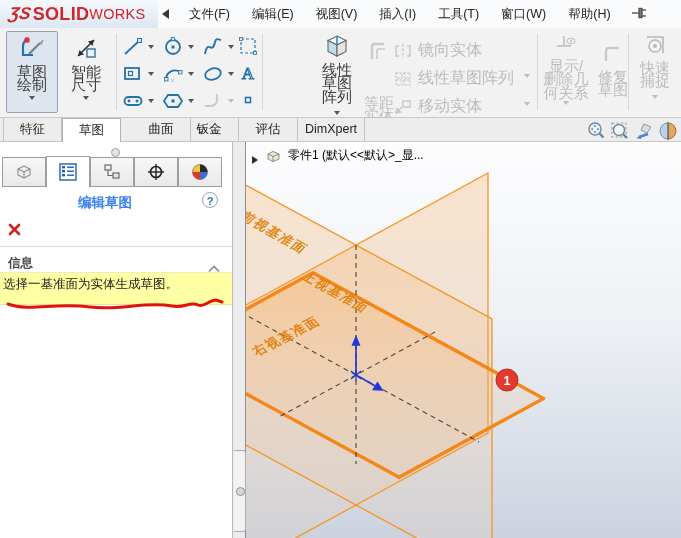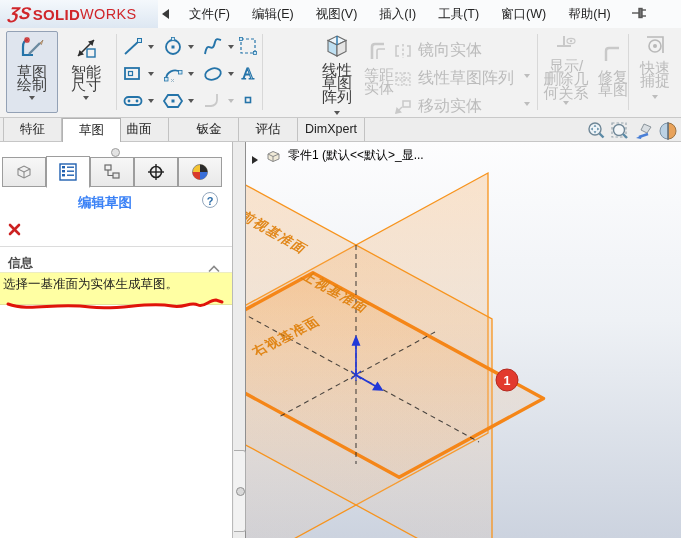--- a/index.html
+++ b/index.html
@@ -5,21 +5,21 @@
   html,body{margin:0;padding:0;}
   .app{position:relative;width:681px;height:538px;background:#fff;overflow:hidden;
        font-family:"Liberation Sans","DejaVu Sans",sans-serif;color:#222;
        -webkit-font-smoothing:antialiased;}
 
   
   .menubar{position:absolute;left:0;top:0;width:681px;height:28px;background:#fafbfc;border-bottom:1px solid #e4e4e4;}
   .logoarea{position:absolute;left:0;top:0;width:158px;height:28px;
             background:linear-gradient(#f4f8fc,#dde7f2);display:flex;align-items:center;padding-left:9px;box-sizing:border-box;}
   .logomark{font-style:italic;font-weight:bold;font-size:17px;color:#d0262b;transform:skewX(-10deg);margin-right:2px;}
-  .logobold{font-weight:bold;font-size:15px;color:#d0262b;letter-spacing:.3px;}
+  .logobold{font-weight:bold;font-size:18px;color:#d0262b;letter-spacing:.3px;}
   .logorest{font-weight:normal;font-size:14.5px;color:#d0262b;letter-spacing:.3px;}
   .menucollapse{position:absolute;left:162px;top:9px;width:0;height:0;
       border-top:5px solid transparent;border-bottom:5px solid transparent;border-right:7px solid #3a3a3a;}
   .menu{position:absolute;left:178px;top:0;height:28px;display:flex;align-items:center;}
   .menuitem{padding:0 11px;font-size:12.5px;color:#222;white-space:nowrap;}
 
   
   .ribbon{position:absolute;left:0;top:28px;width:681px;height:90px;background:#f2f2f2;border-bottom:1px solid #c9c9c9;box-sizing:border-box;}
   .vsep{position:absolute;top:6px;height:76px;width:1px;background:#d8d8d8;}
   .rbtn{position:absolute;display:flex;flex-direction:column;align-items:center;text-align:center;
@@ -240,21 +240,21 @@
           <polygon points="13,3 22,7.5 13,12 4,7.5" fill="#eef6fb" stroke="#6a6a6a" stroke-width="1.1"></polygon>
           <polygon points="4,7.5 13,12 13,23 4,18.5" fill="#bfe0f2" stroke="#6a6a6a" stroke-width="1.1"></polygon>
           <polygon points="22,7.5 13,12 13,23 22,18.5" fill="#e4e4e4" stroke="#6a6a6a" stroke-width="1.1"></polygon>
           <line x1="13" y1="3" x2="13" y2="12" stroke="#2574a9" stroke-width="1.4"></line>
         </svg>
       </span>
       <span class="lbl" style="width:44px">线性草图阵列</span>
       <div class="car" style="margin-top:8px"></div>
     </div>
 
-    <div class="rbtn gray" style="left:363px;top:12px;width:32px;">
+    <div class="rbtn gray" style="left:363px;top:12px;width:32px;gap:28px;">
       <span>
         <svg width="24" height="24" viewBox="0 0 24 24">
             <g stroke="#c9c9c9" fill="none">
               <path d="M5,19 L5,7 Q5,4 8,4 L17,4" stroke-width="2.6"></path>
               <path d="M10,19 L10,11 Q10,9 12,9 L18,9" stroke-width="1.6"></path>
             </g>
           </svg>
       </span>
       <span class="lbl" style="width:30px">等距实体</span>
     </div>
@@ -332,21 +332,21 @@
           </svg>
       </span>
       <span class="lbl" style="width:42px">快速捕捉</span>
       <div class="car g" style="margin-top:7px"></div>
     </div>
   </div>
 
   <div class="tabbar">
     <div class="tab first" style="left:3px;width:59px">特征</div>
     <div class="tab active" style="left:62px;width:59px">草图</div>
-    <div class="tab" style="left:110px;width:59px">曲面</div>
+    <div class="tab" style="left:132px;width:59px">曲面</div>
     <div class="tab" style="left:180px;width:59px">钣金</div>
     <div class="tab" style="left:239px;width:59px">评估</div>
     <div class="tab" style="left:298px;width:67px">DimXpert</div>
   </div>
 
   <div class="hud" style="left:586px">
     <svg width="20" height="20" viewBox="0 0 20 20">
         <circle cx="9" cy="8" r="6" fill="#eef4f8" stroke="#6f8797" stroke-width="1.4"></circle>
         <line x1="13.5" y1="12.5" x2="17.5" y2="16.5" stroke="#5b8aa6" stroke-width="2.4"></line>
         <g fill="#5b8aa6">

